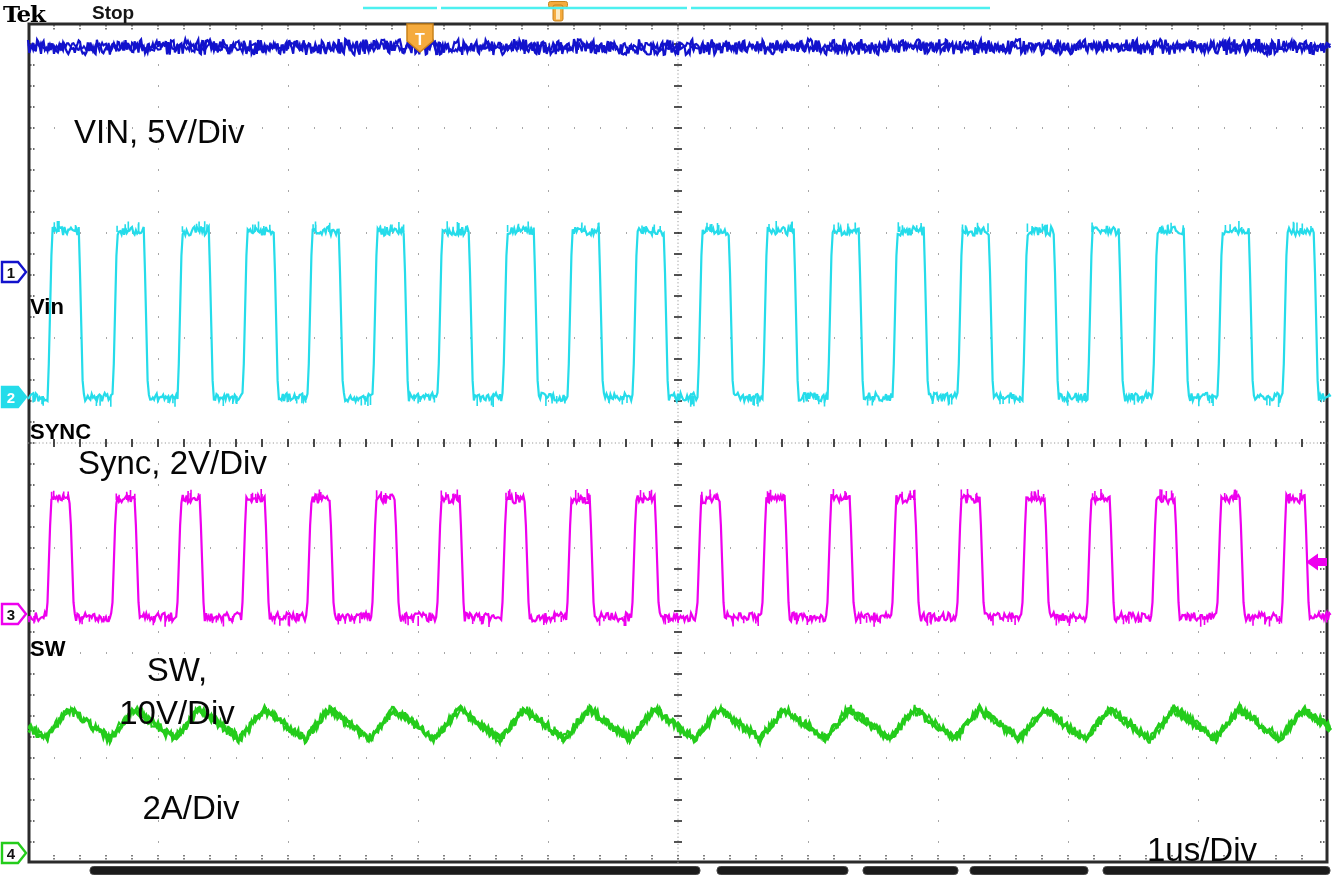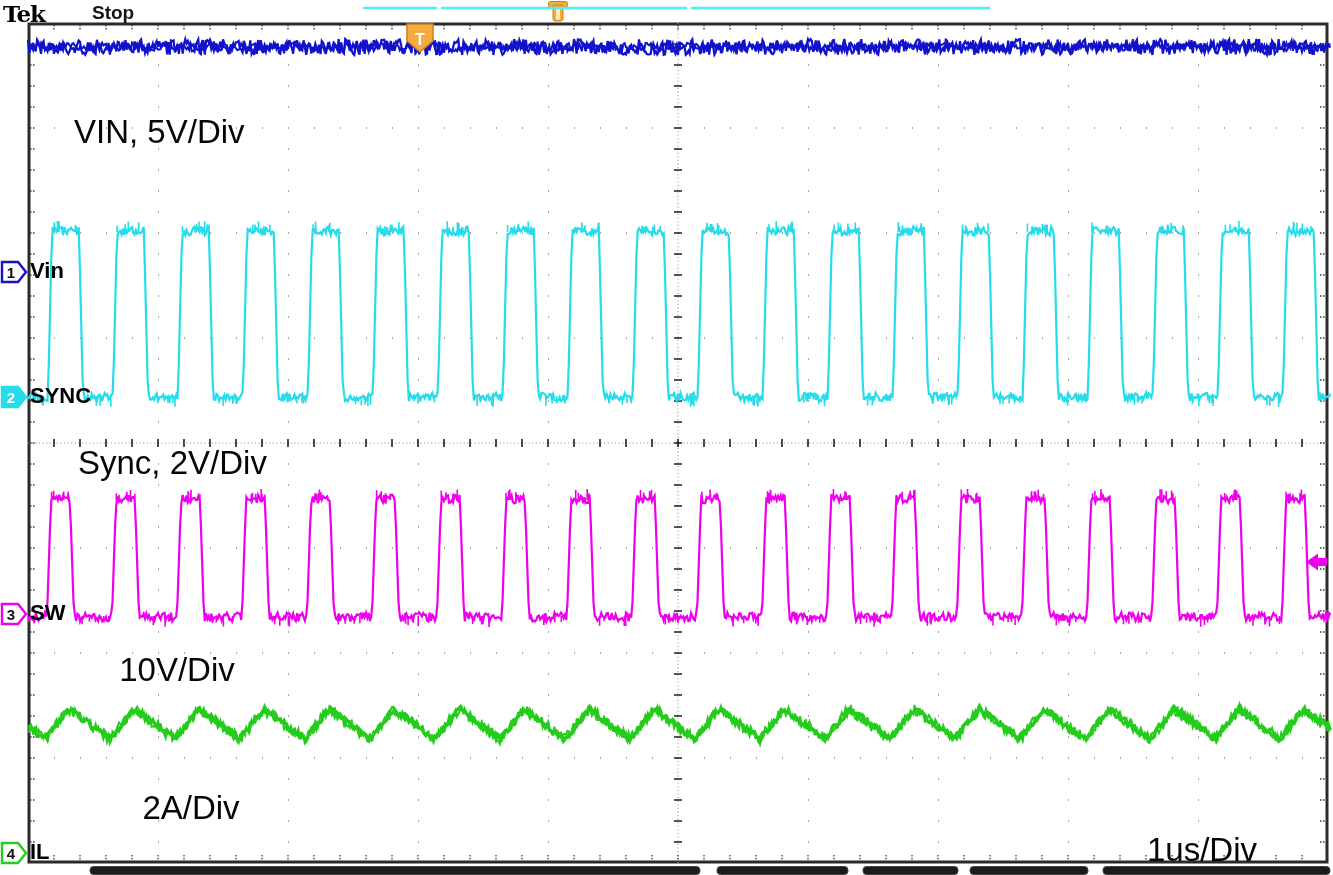--- a/index.html
+++ b/index.html
@@ -4,21 +4,21 @@
 <style>
   html,body{margin:0;padding:0;background:#ffffff;}
   .scope{position:relative;width:1333px;height:875px;background:#fff;overflow:hidden;
          font-family:"Liberation Sans",sans-serif;}
   .scope svg{position:absolute;left:0;top:0;}
   .brand{position:absolute;left:3px;top:0;font-family:"DejaVu Serif",serif;font-weight:bold;
          font-size:23px;color:#000;letter-spacing:-1px;text-align:right;}
   .status{position:absolute;left:49px;top:2px;font-weight:bold;font-size:19px;color:#151515;margin-left:43px;}
   .ann{position:absolute;color:#060606;font-size:33px;line-height:43px;margin-top:20px;}
   .ann.center{text-align:center;}
-  .chlabel{position:absolute;left:30px;font-weight:bold;font-size:22px;color:#000;}
+  .chlabel{position:absolute;left:30px;font-weight:bold;font-size:22px;color:#000;margin-top:36px;}
 </style>
 </head>
 <body>
 
 <div class="scope">
 
   <svg width="1333" height="875">
     <g id="grid">
         <rect x="29" y="24" width="1298" height="838" fill="none" stroke="#2b2b2b" stroke-width="3"></rect>
         <path d="M158 44l1 0M158 65l1 0M158 86l1 0M158 107l1 0M158 128l1 0M158 149l1 0M158 170l1 0M158 191l1 0M158 212l1 0M158 233l1 0M158 254l1 0M158 275l1 0M158 296l1 0M158 317l1 0M158 338l1 0M158 359l1 0M158 380l1 0M158 401l1 0M158 422l1 0M158 443l1 0M158 464l1 0M158 485l1 0M158 506l1 0M158 527l1 0M158 548l1 0M158 569l1 0M158 590l1 0M158 611l1 0M158 632l1 0M158 653l1 0M158 674l1 0M158 695l1 0M158 716l1 0M158 737l1 0M158 758l1 0M158 779l1 0M158 800l1 0M158 821l1 0M158 842l1 0M288 44l1 0M288 65l1 0M288 86l1 0M288 107l1 0M288 128l1 0M288 149l1 0M288 170l1 0M288 191l1 0M288 212l1 0M288 233l1 0M288 254l1 0M288 275l1 0M288 296l1 0M288 317l1 0M288 338l1 0M288 359l1 0M288 380l1 0M288 401l1 0M288 422l1 0M288 443l1 0M288 464l1 0M288 485l1 0M288 506l1 0M288 527l1 0M288 548l1 0M288 569l1 0M288 590l1 0M288 611l1 0M288 632l1 0M288 653l1 0M288 674l1 0M288 695l1 0M288 716l1 0M288 737l1 0M288 758l1 0M288 779l1 0M288 800l1 0M288 821l1 0M288 842l1 0M418 44l1 0M418 65l1 0M418 86l1 0M418 107l1 0M418 128l1 0M418 149l1 0M418 170l1 0M418 191l1 0M418 212l1 0M418 233l1 0M418 254l1 0M418 275l1 0M418 296l1 0M418 317l1 0M418 338l1 0M418 359l1 0M418 380l1 0M418 401l1 0M418 422l1 0M418 443l1 0M418 464l1 0M418 485l1 0M418 506l1 0M418 527l1 0M418 548l1 0M418 569l1 0M418 590l1 0M418 611l1 0M418 632l1 0M418 653l1 0M418 674l1 0M418 695l1 0M418 716l1 0M418 737l1 0M418 758l1 0M418 779l1 0M418 800l1 0M418 821l1 0M418 842l1 0M548 44l1 0M548 65l1 0M548 86l1 0M548 107l1 0M548 128l1 0M548 149l1 0M548 170l1 0M548 191l1 0M548 212l1 0M548 233l1 0M548 254l1 0M548 275l1 0M548 296l1 0M548 317l1 0M548 338l1 0M548 359l1 0M548 380l1 0M548 401l1 0M548 422l1 0M548 443l1 0M548 464l1 0M548 485l1 0M548 506l1 0M548 527l1 0M548 548l1 0M548 569l1 0M548 590l1 0M548 611l1 0M548 632l1 0M548 653l1 0M548 674l1 0M548 695l1 0M548 716l1 0M548 737l1 0M548 758l1 0M548 779l1 0M548 800l1 0M548 821l1 0M548 842l1 0M808 44l1 0M808 65l1 0M808 86l1 0M808 107l1 0M808 128l1 0M808 149l1 0M808 170l1 0M808 191l1 0M808 212l1 0M808 233l1 0M808 254l1 0M808 275l1 0M808 296l1 0M808 317l1 0M808 338l1 0M808 359l1 0M808 380l1 0M808 401l1 0M808 422l1 0M808 443l1 0M808 464l1 0M808 485l1 0M808 506l1 0M808 527l1 0M808 548l1 0M808 569l1 0M808 590l1 0M808 611l1 0M808 632l1 0M808 653l1 0M808 674l1 0M808 695l1 0M808 716l1 0M808 737l1 0M808 758l1 0M808 779l1 0M808 800l1 0M808 821l1 0M808 842l1 0M938 44l1 0M938 65l1 0M938 86l1 0M938 107l1 0M938 128l1 0M938 149l1 0M938 170l1 0M938 191l1 0M938 212l1 0M938 233l1 0M938 254l1 0M938 275l1 0M938 296l1 0M938 317l1 0M938 338l1 0M938 359l1 0M938 380l1 0M938 401l1 0M938 422l1 0M938 443l1 0M938 464l1 0M938 485l1 0M938 506l1 0M938 527l1 0M938 548l1 0M938 569l1 0M938 590l1 0M938 611l1 0M938 632l1 0M938 653l1 0M938 674l1 0M938 695l1 0M938 716l1 0M938 737l1 0M938 758l1 0M938 779l1 0M938 800l1 0M938 821l1 0M938 842l1 0M1068 44l1 0M1068 65l1 0M1068 86l1 0M1068 107l1 0M1068 128l1 0M1068 149l1 0M1068 170l1 0M1068 191l1 0M1068 212l1 0M1068 233l1 0M1068 254l1 0M1068 275l1 0M1068 296l1 0M1068 317l1 0M1068 338l1 0M1068 359l1 0M1068 380l1 0M1068 401l1 0M1068 422l1 0M1068 443l1 0M1068 464l1 0M1068 485l1 0M1068 506l1 0M1068 527l1 0M1068 548l1 0M1068 569l1 0M1068 590l1 0M1068 611l1 0M1068 632l1 0M1068 653l1 0M1068 674l1 0M1068 695l1 0M1068 716l1 0M1068 737l1 0M1068 758l1 0M1068 779l1 0M1068 800l1 0M1068 821l1 0M1068 842l1 0M1198 44l1 0M1198 65l1 0M1198 86l1 0M1198 107l1 0M1198 128l1 0M1198 149l1 0M1198 170l1 0M1198 191l1 0M1198 212l1 0M1198 233l1 0M1198 254l1 0M1198 275l1 0M1198 296l1 0M1198 317l1 0M1198 338l1 0M1198 359l1 0M1198 380l1 0M1198 401l1 0M1198 422l1 0M1198 443l1 0M1198 464l1 0M1198 485l1 0M1198 506l1 0M1198 527l1 0M1198 548l1 0M1198 569l1 0M1198 590l1 0M1198 611l1 0M1198 632l1 0M1198 653l1 0M1198 674l1 0M1198 695l1 0M1198 716l1 0M1198 737l1 0M1198 758l1 0M1198 779l1 0M1198 800l1 0M1198 821l1 0M1198 842l1 0M54 128l1 0M80 128l1 0M106 128l1 0M132 128l1 0M158 128l1 0M184 128l1 0M210 128l1 0M236 128l1 0M262 128l1 0M288 128l1 0M314 128l1 0M340 128l1 0M366 128l1 0M392 128l1 0M418 128l1 0M444 128l1 0M470 128l1 0M496 128l1 0M522 128l1 0M548 128l1 0M574 128l1 0M600 128l1 0M626 128l1 0M652 128l1 0M678 128l1 0M704 128l1 0M730 128l1 0M756 128l1 0M782 128l1 0M808 128l1 0M834 128l1 0M860 128l1 0M886 128l1 0M912 128l1 0M938 128l1 0M964 128l1 0M990 128l1 0M1016 128l1 0M1042 128l1 0M1068 128l1 0M1094 128l1 0M1120 128l1 0M1146 128l1 0M1172 128l1 0M1198 128l1 0M1224 128l1 0M1250 128l1 0M1276 128l1 0M1302 128l1 0M54 233l1 0M80 233l1 0M106 233l1 0M132 233l1 0M158 233l1 0M184 233l1 0M210 233l1 0M236 233l1 0M262 233l1 0M288 233l1 0M314 233l1 0M340 233l1 0M366 233l1 0M392 233l1 0M418 233l1 0M444 233l1 0M470 233l1 0M496 233l1 0M522 233l1 0M548 233l1 0M574 233l1 0M600 233l1 0M626 233l1 0M652 233l1 0M678 233l1 0M704 233l1 0M730 233l1 0M756 233l1 0M782 233l1 0M808 233l1 0M834 233l1 0M860 233l1 0M886 233l1 0M912 233l1 0M938 233l1 0M964 233l1 0M990 233l1 0M1016 233l1 0M1042 233l1 0M1068 233l1 0M1094 233l1 0M1120 233l1 0M1146 233l1 0M1172 233l1 0M1198 233l1 0M1224 233l1 0M1250 233l1 0M1276 233l1 0M1302 233l1 0M54 338l1 0M80 338l1 0M106 338l1 0M132 338l1 0M158 338l1 0M184 338l1 0M210 338l1 0M236 338l1 0M262 338l1 0M288 338l1 0M314 338l1 0M340 338l1 0M366 338l1 0M392 338l1 0M418 338l1 0M444 338l1 0M470 338l1 0M496 338l1 0M522 338l1 0M548 338l1 0M574 338l1 0M600 338l1 0M626 338l1 0M652 338l1 0M678 338l1 0M704 338l1 0M730 338l1 0M756 338l1 0M782 338l1 0M808 338l1 0M834 338l1 0M860 338l1 0M886 338l1 0M912 338l1 0M938 338l1 0M964 338l1 0M990 338l1 0M1016 338l1 0M1042 338l1 0M1068 338l1 0M1094 338l1 0M1120 338l1 0M1146 338l1 0M1172 338l1 0M1198 338l1 0M1224 338l1 0M1250 338l1 0M1276 338l1 0M1302 338l1 0M54 548l1 0M80 548l1 0M106 548l1 0M132 548l1 0M158 548l1 0M184 548l1 0M210 548l1 0M236 548l1 0M262 548l1 0M288 548l1 0M314 548l1 0M340 548l1 0M366 548l1 0M392 548l1 0M418 548l1 0M444 548l1 0M470 548l1 0M496 548l1 0M522 548l1 0M548 548l1 0M574 548l1 0M600 548l1 0M626 548l1 0M652 548l1 0M678 548l1 0M704 548l1 0M730 548l1 0M756 548l1 0M782 548l1 0M808 548l1 0M834 548l1 0M860 548l1 0M886 548l1 0M912 548l1 0M938 548l1 0M964 548l1 0M990 548l1 0M1016 548l1 0M1042 548l1 0M1068 548l1 0M1094 548l1 0M1120 548l1 0M1146 548l1 0M1172 548l1 0M1198 548l1 0M1224 548l1 0M1250 548l1 0M1276 548l1 0M1302 548l1 0M54 653l1 0M80 653l1 0M106 653l1 0M132 653l1 0M158 653l1 0M184 653l1 0M210 653l1 0M236 653l1 0M262 653l1 0M288 653l1 0M314 653l1 0M340 653l1 0M366 653l1 0M392 653l1 0M418 653l1 0M444 653l1 0M470 653l1 0M496 653l1 0M522 653l1 0M548 653l1 0M574 653l1 0M600 653l1 0M626 653l1 0M652 653l1 0M678 653l1 0M704 653l1 0M730 653l1 0M756 653l1 0M782 653l1 0M808 653l1 0M834 653l1 0M860 653l1 0M886 653l1 0M912 653l1 0M938 653l1 0M964 653l1 0M990 653l1 0M1016 653l1 0M1042 653l1 0M1068 653l1 0M1094 653l1 0M1120 653l1 0M1146 653l1 0M1172 653l1 0M1198 653l1 0M1224 653l1 0M1250 653l1 0M1276 653l1 0M1302 653l1 0M54 758l1 0M80 758l1 0M106 758l1 0M132 758l1 0M158 758l1 0M184 758l1 0M210 758l1 0M236 758l1 0M262 758l1 0M288 758l1 0M314 758l1 0M340 758l1 0M366 758l1 0M392 758l1 0M418 758l1 0M444 758l1 0M470 758l1 0M496 758l1 0M522 758l1 0M548 758l1 0M574 758l1 0M600 758l1 0M626 758l1 0M652 758l1 0M678 758l1 0M704 758l1 0M730 758l1 0M756 758l1 0M782 758l1 0M808 758l1 0M834 758l1 0M860 758l1 0M886 758l1 0M912 758l1 0M938 758l1 0M964 758l1 0M990 758l1 0M1016 758l1 0M1042 758l1 0M1068 758l1 0M1094 758l1 0M1120 758l1 0M1146 758l1 0M1172 758l1 0M1198 758l1 0M1224 758l1 0M1250 758l1 0M1276 758l1 0M1302 758l1 0" stroke="#8a8a8a" stroke-width="1.6" fill="none"></path>
@@ -75,19 +75,20 @@
   <div class="status">Stop</div>
 
   <div class="chlabel" id="chlabel0" style="top: 258px;">Vin</div>
   <div class="chlabel" id="chlabel1" style="top: 383px;">SYNC</div>
   <div class="chlabel" id="chlabel2" style="top: 600px;">SW</div>
   <div class="chlabel" id="chlabel3" style="top: 839px;">IL</div>
 
   <div class="ann" style="left:74px;top:90px">VIN, 5V/Div</div>
   <div class="ann" style="left:78px;top:421px">Sync, 2V/Div</div>
   <div class="ann center" style="left:102px;top:628px;width:150px">
+    <div>SW,</div>
     <div>10V/Div</div>
   </div>
   <div class="ann center" style="left:35px;top:766px;width:312px">
     <div>2A/Div</div>
   </div>
   <div class="ann" style="left:1147px;top:808px">1us/Div</div>
 </div>
 
 </body></html>

